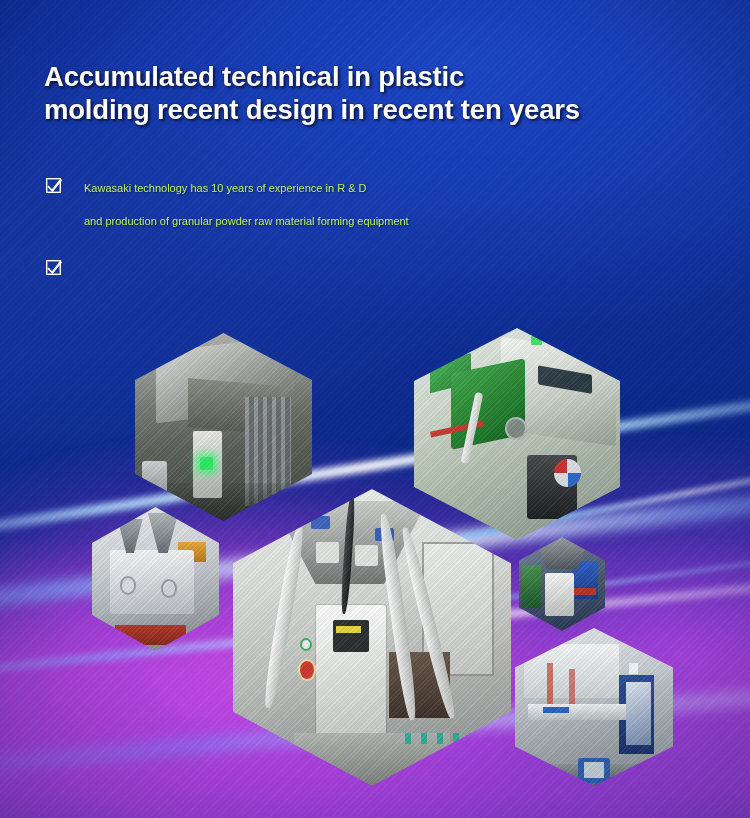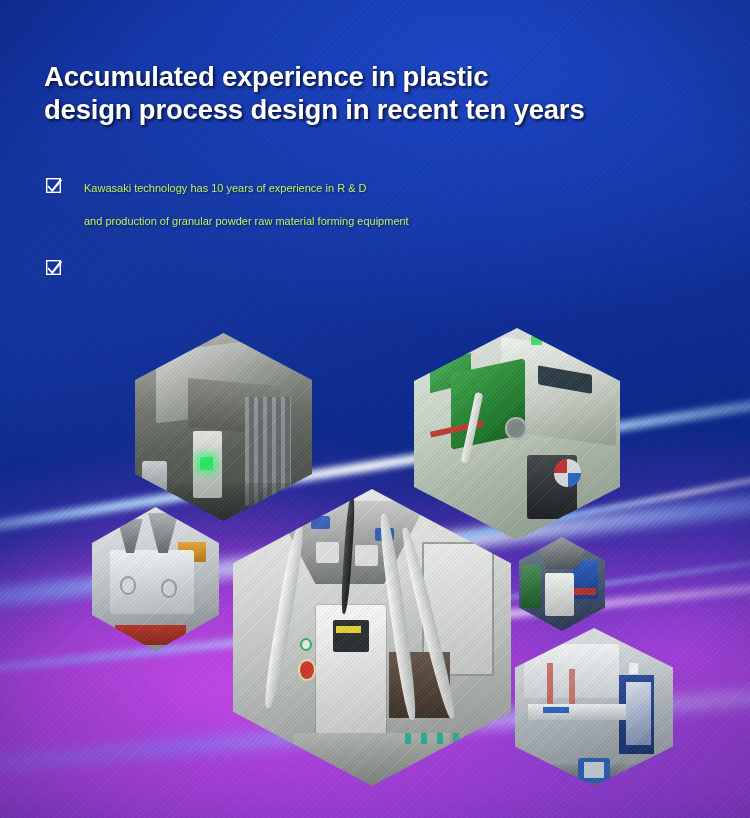--- a/index.html
+++ b/index.html
@@ -342,22 +342,22 @@
           <i></i>
         </div>
     </div>
     <div class="grain"></div>
     <div class="sheen"></div>
   </div>
 
   <div class="content">
 
     <div class="headline">
-      <span class="l1">Accumulated experience in plastic</span>
-      <span class="l2">design process design in recent ten years</span>
+      <span class="l1">Accumulated technical in plastic</span>
+      <span class="l2">molding recent design in recent ten years</span>
     </div>
 
     <div class="bullets">
 
       <div class="bullet">
         <span class="chk">
           <svg width="15" height="15" viewBox="0 0 15 15">
             <rect x="0.7" y="0.7" width="13.6" height="13.6" fill="none" stroke="#ffffff" stroke-width="1.4"></rect>
             <path d="M2.6 7.4 L6 11.2 L14.4 0.6 L16.2 2.2 L6.4 14.3 L1.4 8.7 Z" fill="#ffffff"></path>
           </svg>

